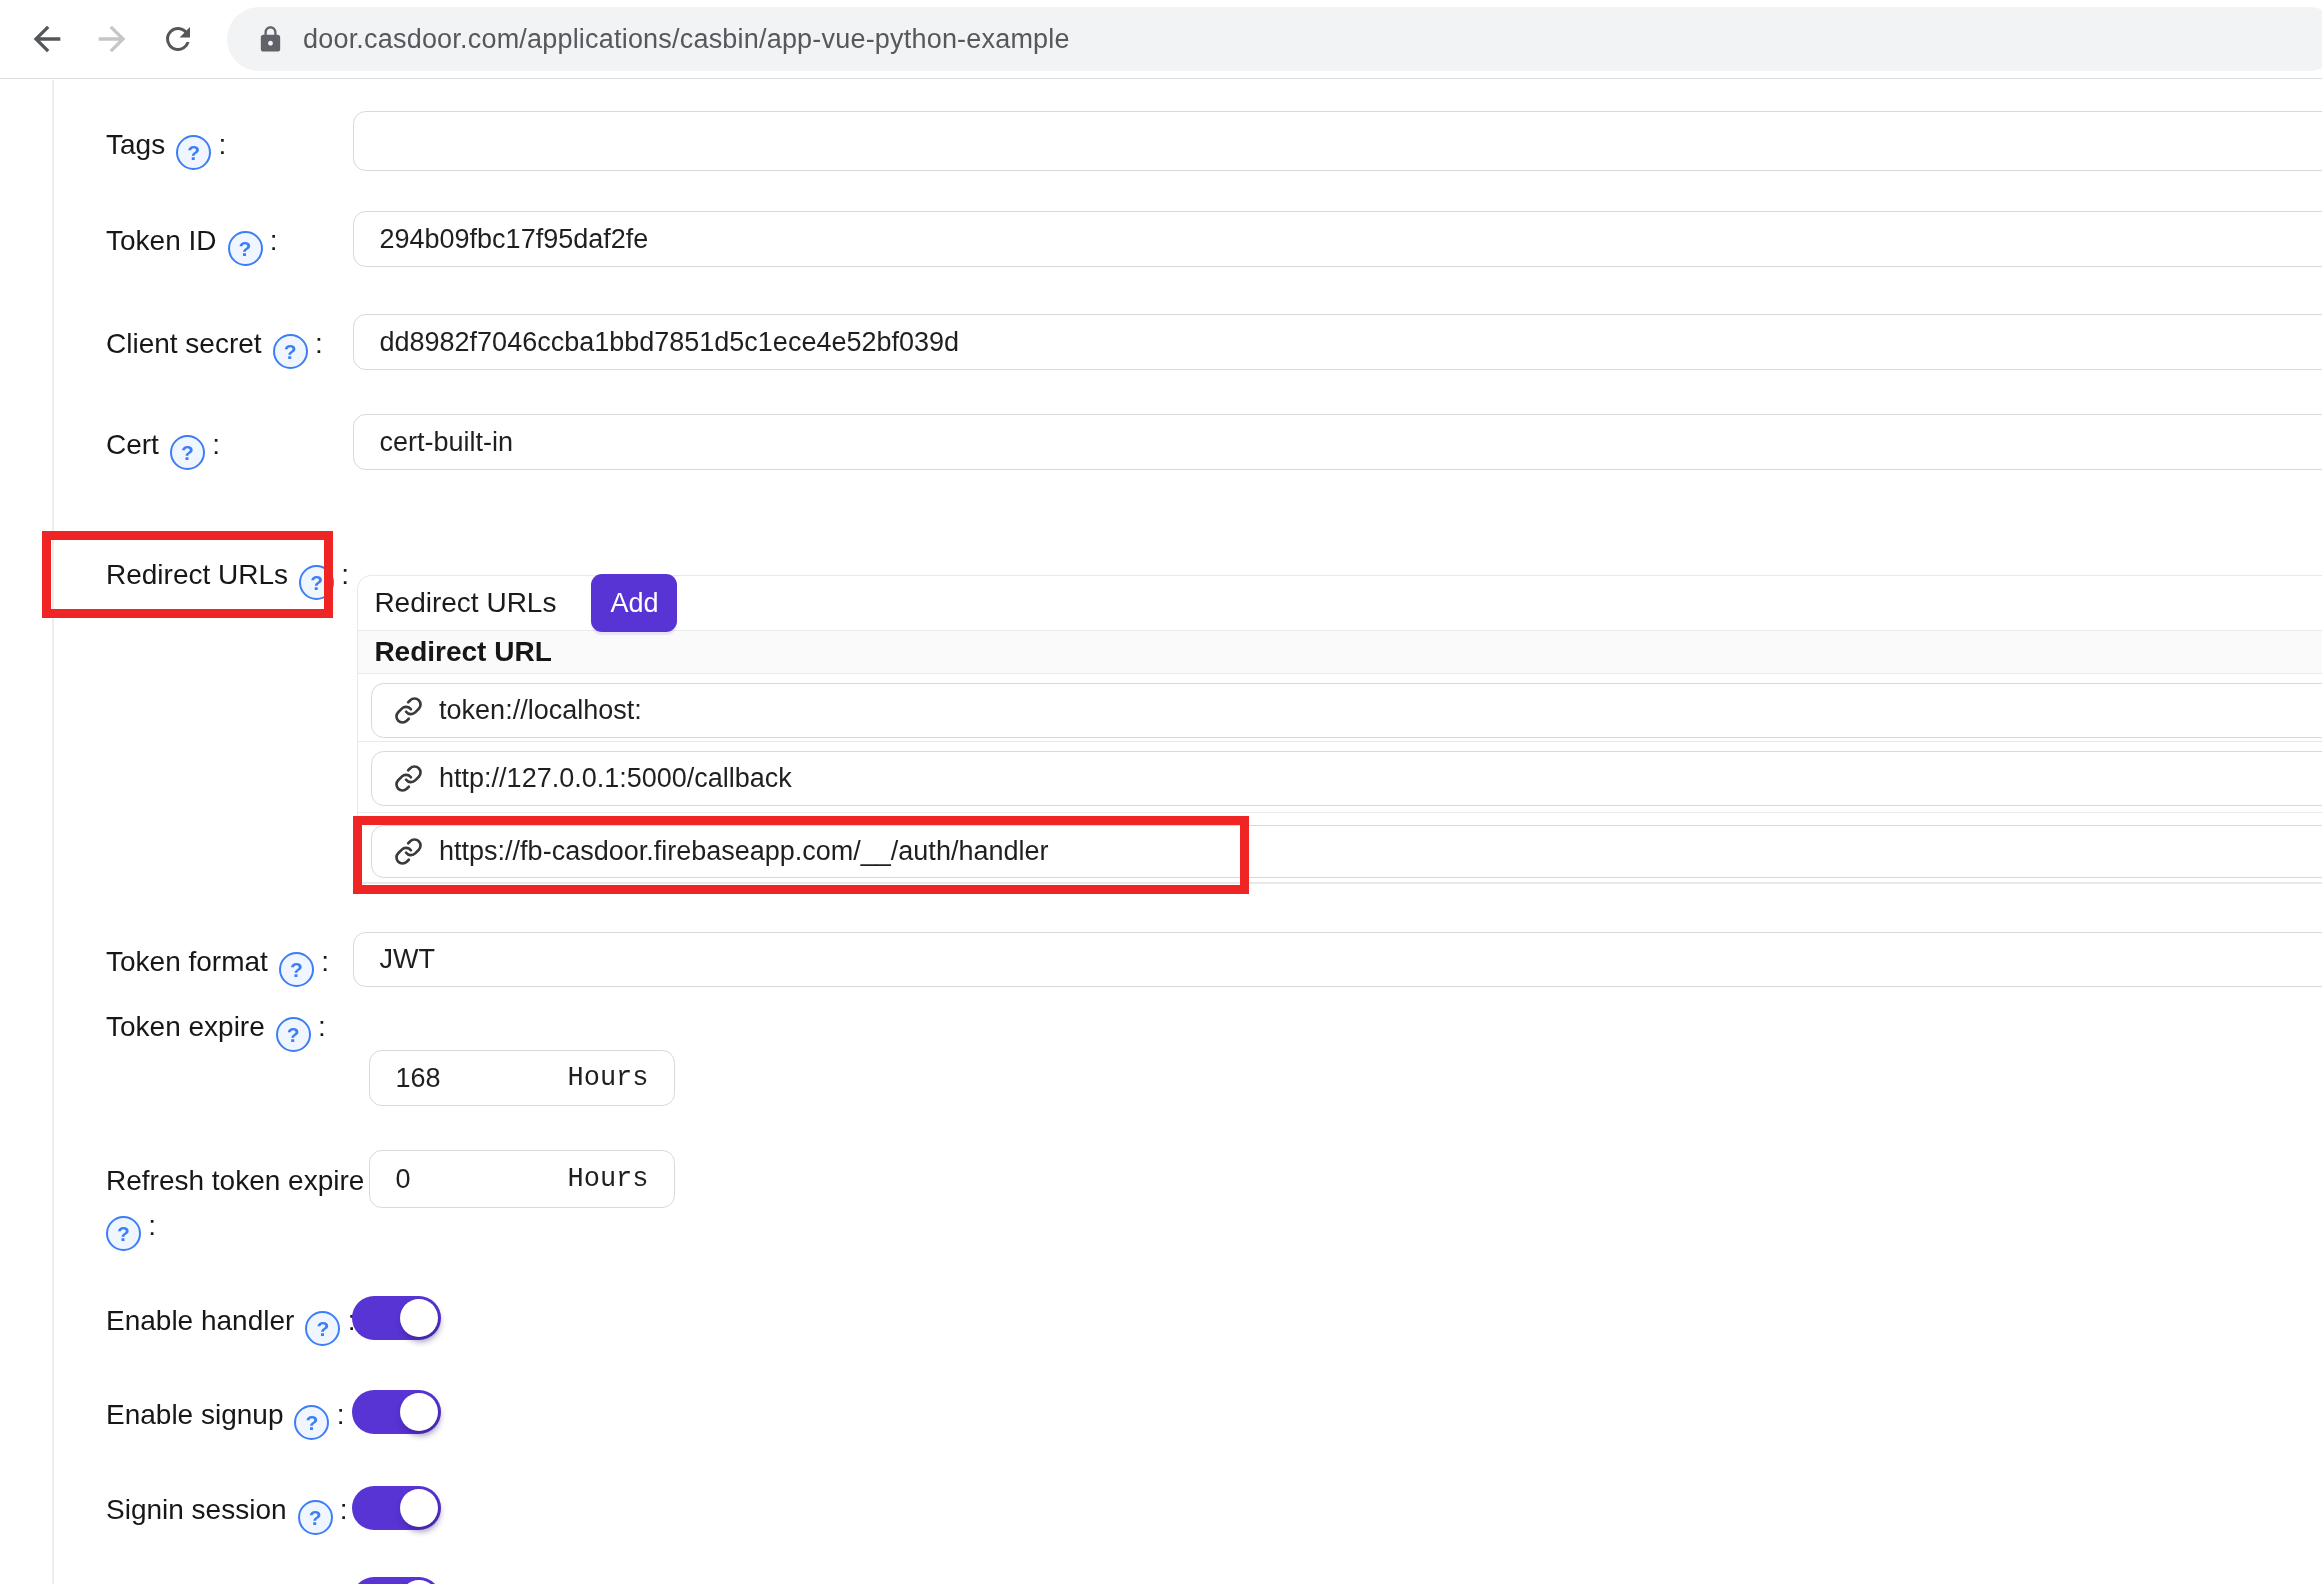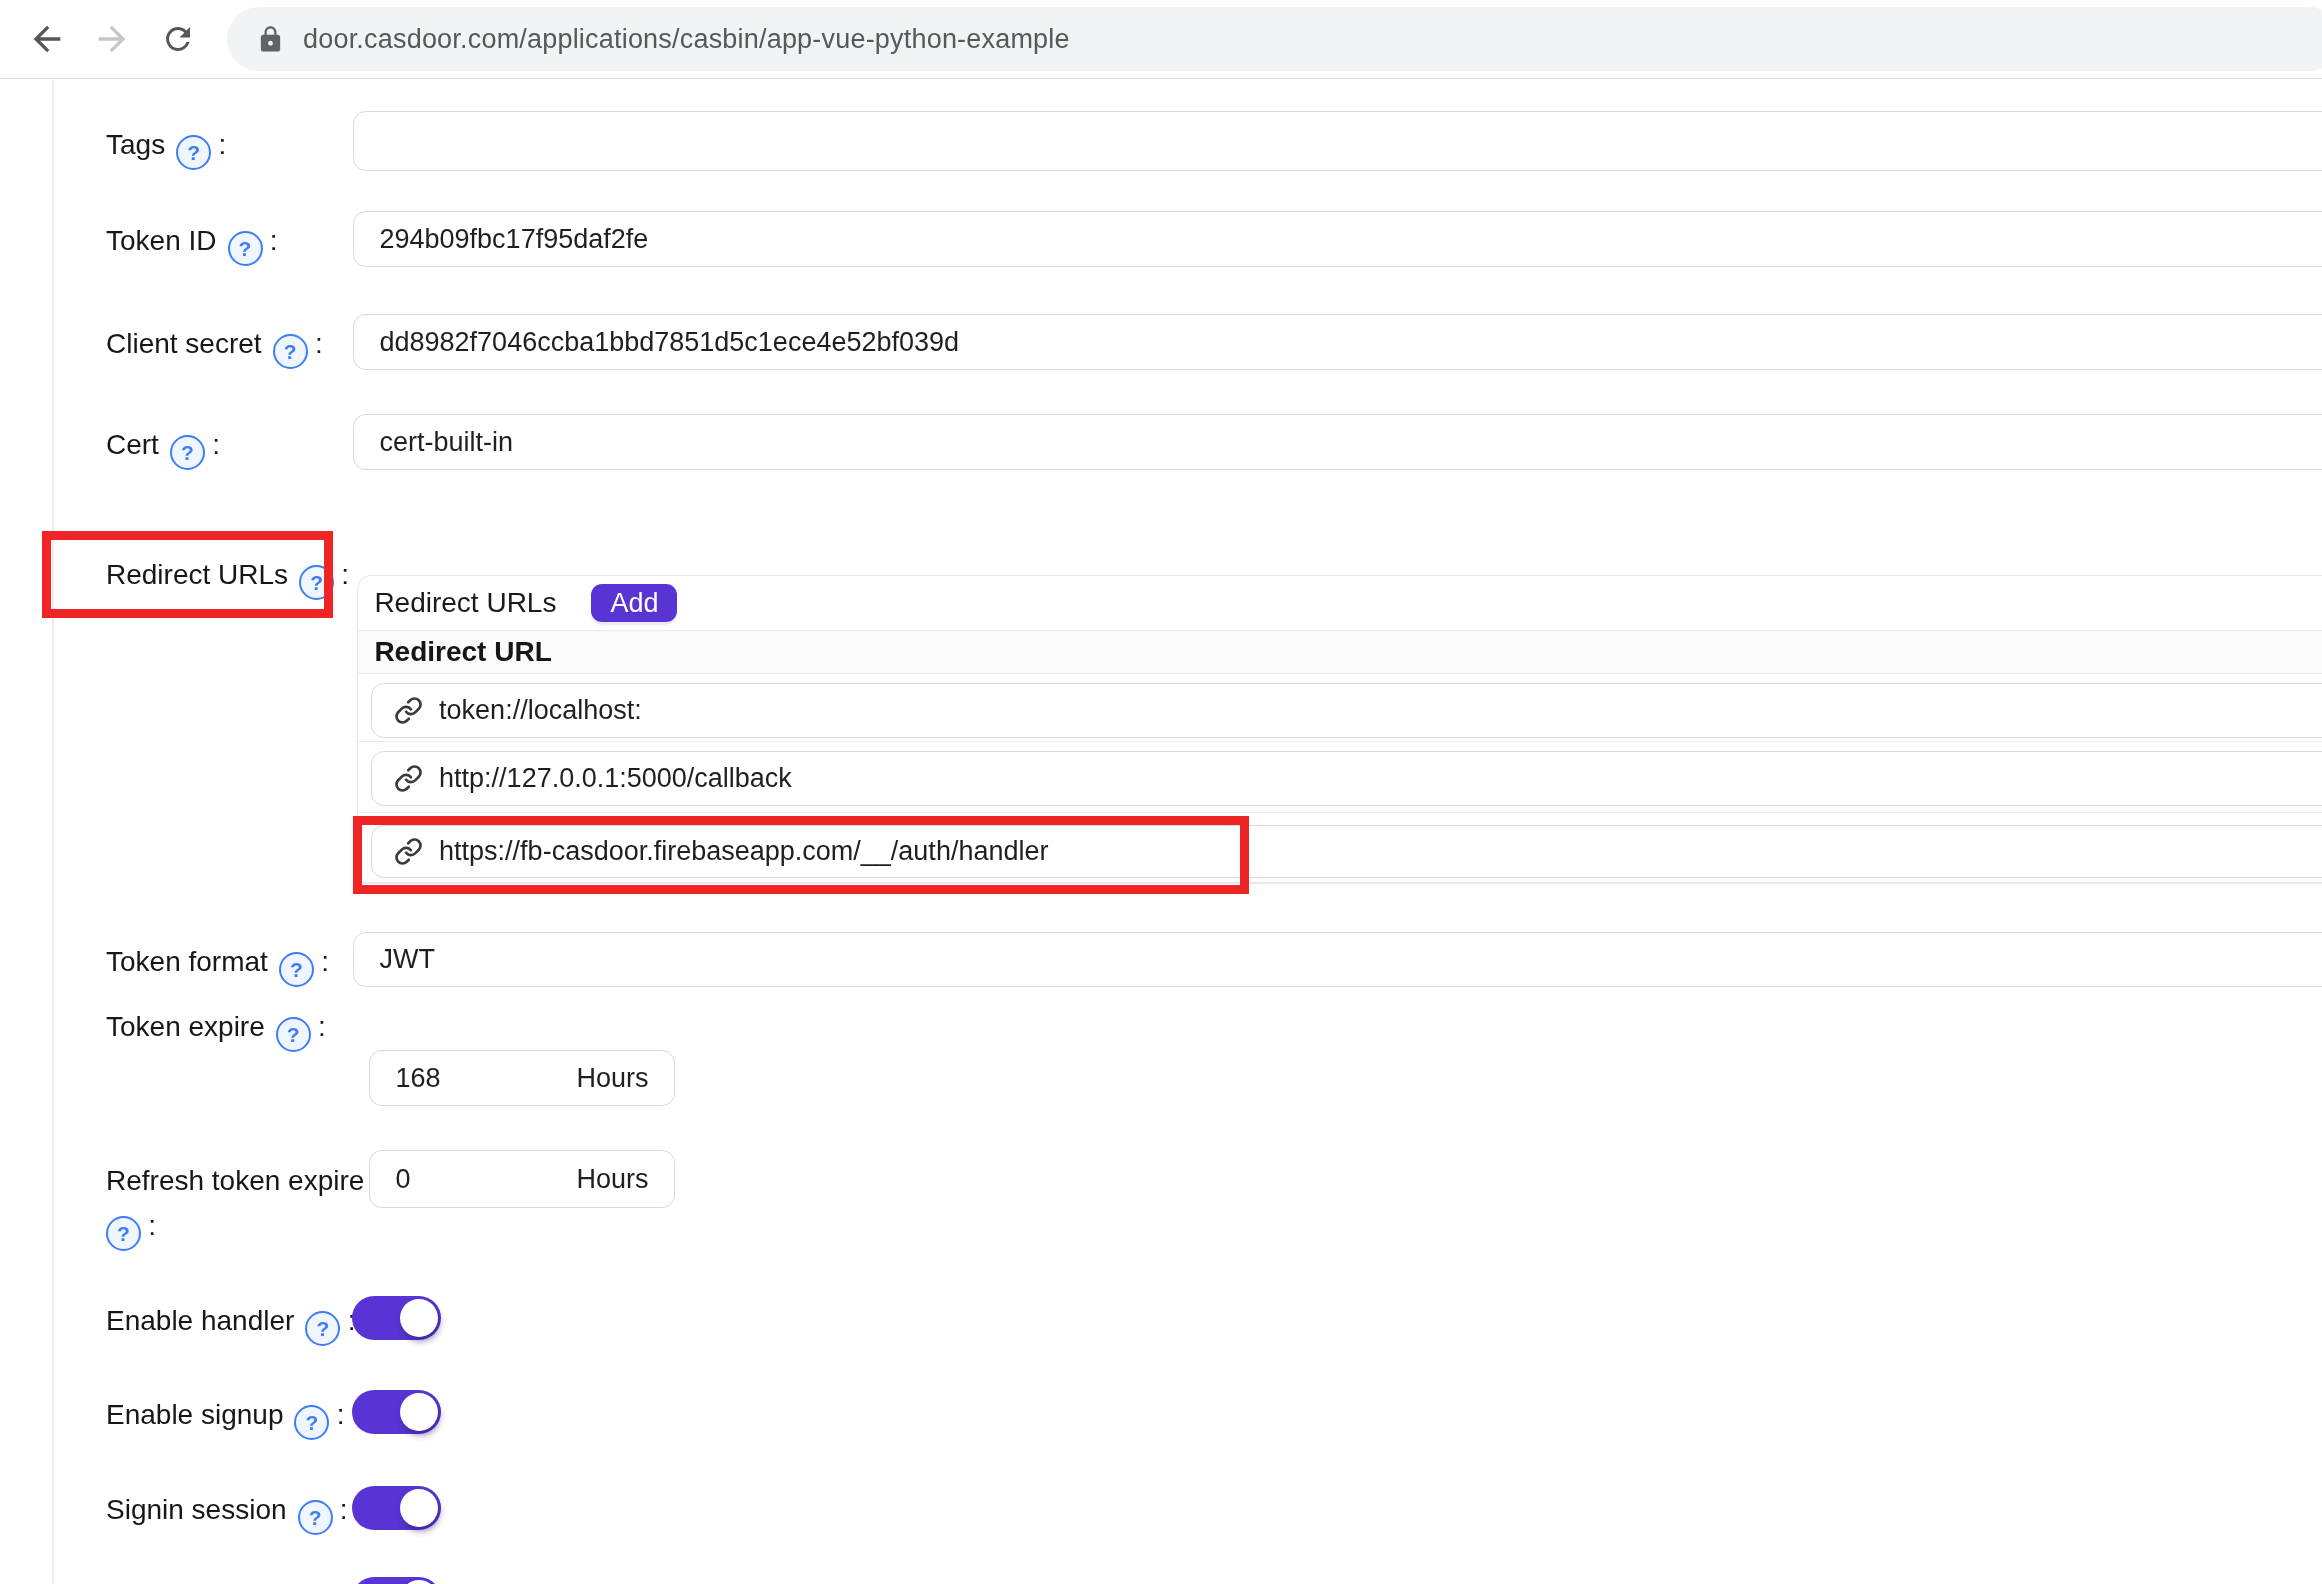--- a/index.html
+++ b/index.html
@@ -25,28 +25,28 @@
   .content-left-border{position:absolute;left:52px;top:80px;bottom:0;width:1.8px;background:#ededed;}
   .form-label{position:absolute;left:78px;width:282px;font-size:28px;color:#171717;line-height:45px;margin-left:28px;}
   .help-icon{display:inline-flex;align-items:center;justify-content:center;width:31px;height:31px;
     border:2.7px solid #3d7ef7;border-radius:50%;color:#3d7ef7;background:#f0f6ff;
     font-size:21px;font-weight:bold;line-height:1;margin:0 7.3px 0 11px;vertical-align:-6.4px;}
   .colon{display:inline;}
   .text-input{position:absolute;left:353px;right:-27px;height:56px;background:#fff;
     border:1.8px solid #d9d9d9;border-radius:12.7px;box-sizing:border-box;
     display:flex;align-items:center;padding:0 25.5px;font-size:27px;color:#1f1f1f;}
   .small-input{right:auto;width:306px;justify-content:space-between;margin-left:16px;}
-  .unit{color:#1f1f1f;}
+  .unit{color:#1f1f1f;font-family:Liberation Mono, monospace;}
   
   .redirect-panel{position:absolute;left:357px;top:575px;right:-27px;box-sizing:border-box;
     border:1.8px solid #e9e9e9;border-right:none;border-radius:14.5px 0 0 3.6px;background:#fff;}
   .panel-header{height:54px;border-bottom:1.8px solid #e9e9e9;display:flex;align-items:center;
     padding-left:16.4px;box-sizing:content-box;}
   .panel-title{font-size:28px;color:#1b1b1b;}
-  .add-button{margin-left:35px;width:86px;height:38px;background:#5734d3;color:#ffffff;
+  .add-button{margin-left:35px;width:86px;height:58px;background:#5734d3;color:#ffffff;
     border:none;border-radius:11px;font-size:27px;font-family:"Liberation Sans",sans-serif;
     display:flex;align-items:center;justify-content:center;cursor:pointer;
     box-shadow:0 2.7px 0.9px rgba(87,52,211,0.10);}
   .panel-colheader{height:42px;background:#fafafa;border-bottom:1.8px solid #e9e9e9;
     display:flex;align-items:center;padding-left:16.4px;font-size:28px;font-weight:bold;color:#161616;}
   .panel-row{position:relative;border-bottom:1.8px solid #e9e9e9;}
   .row-1{height:67px;} .row-2{height:70px;} .row-3{height:69px;}
   .url-input{position:absolute;left:12.7px;right:9px;background:#fff;border:1.8px solid #d9d9d9;
     border-radius:12.7px;box-sizing:border-box;display:flex;align-items:center;padding:0 22px;
     font-size:27px;color:#1f1f1f;}

